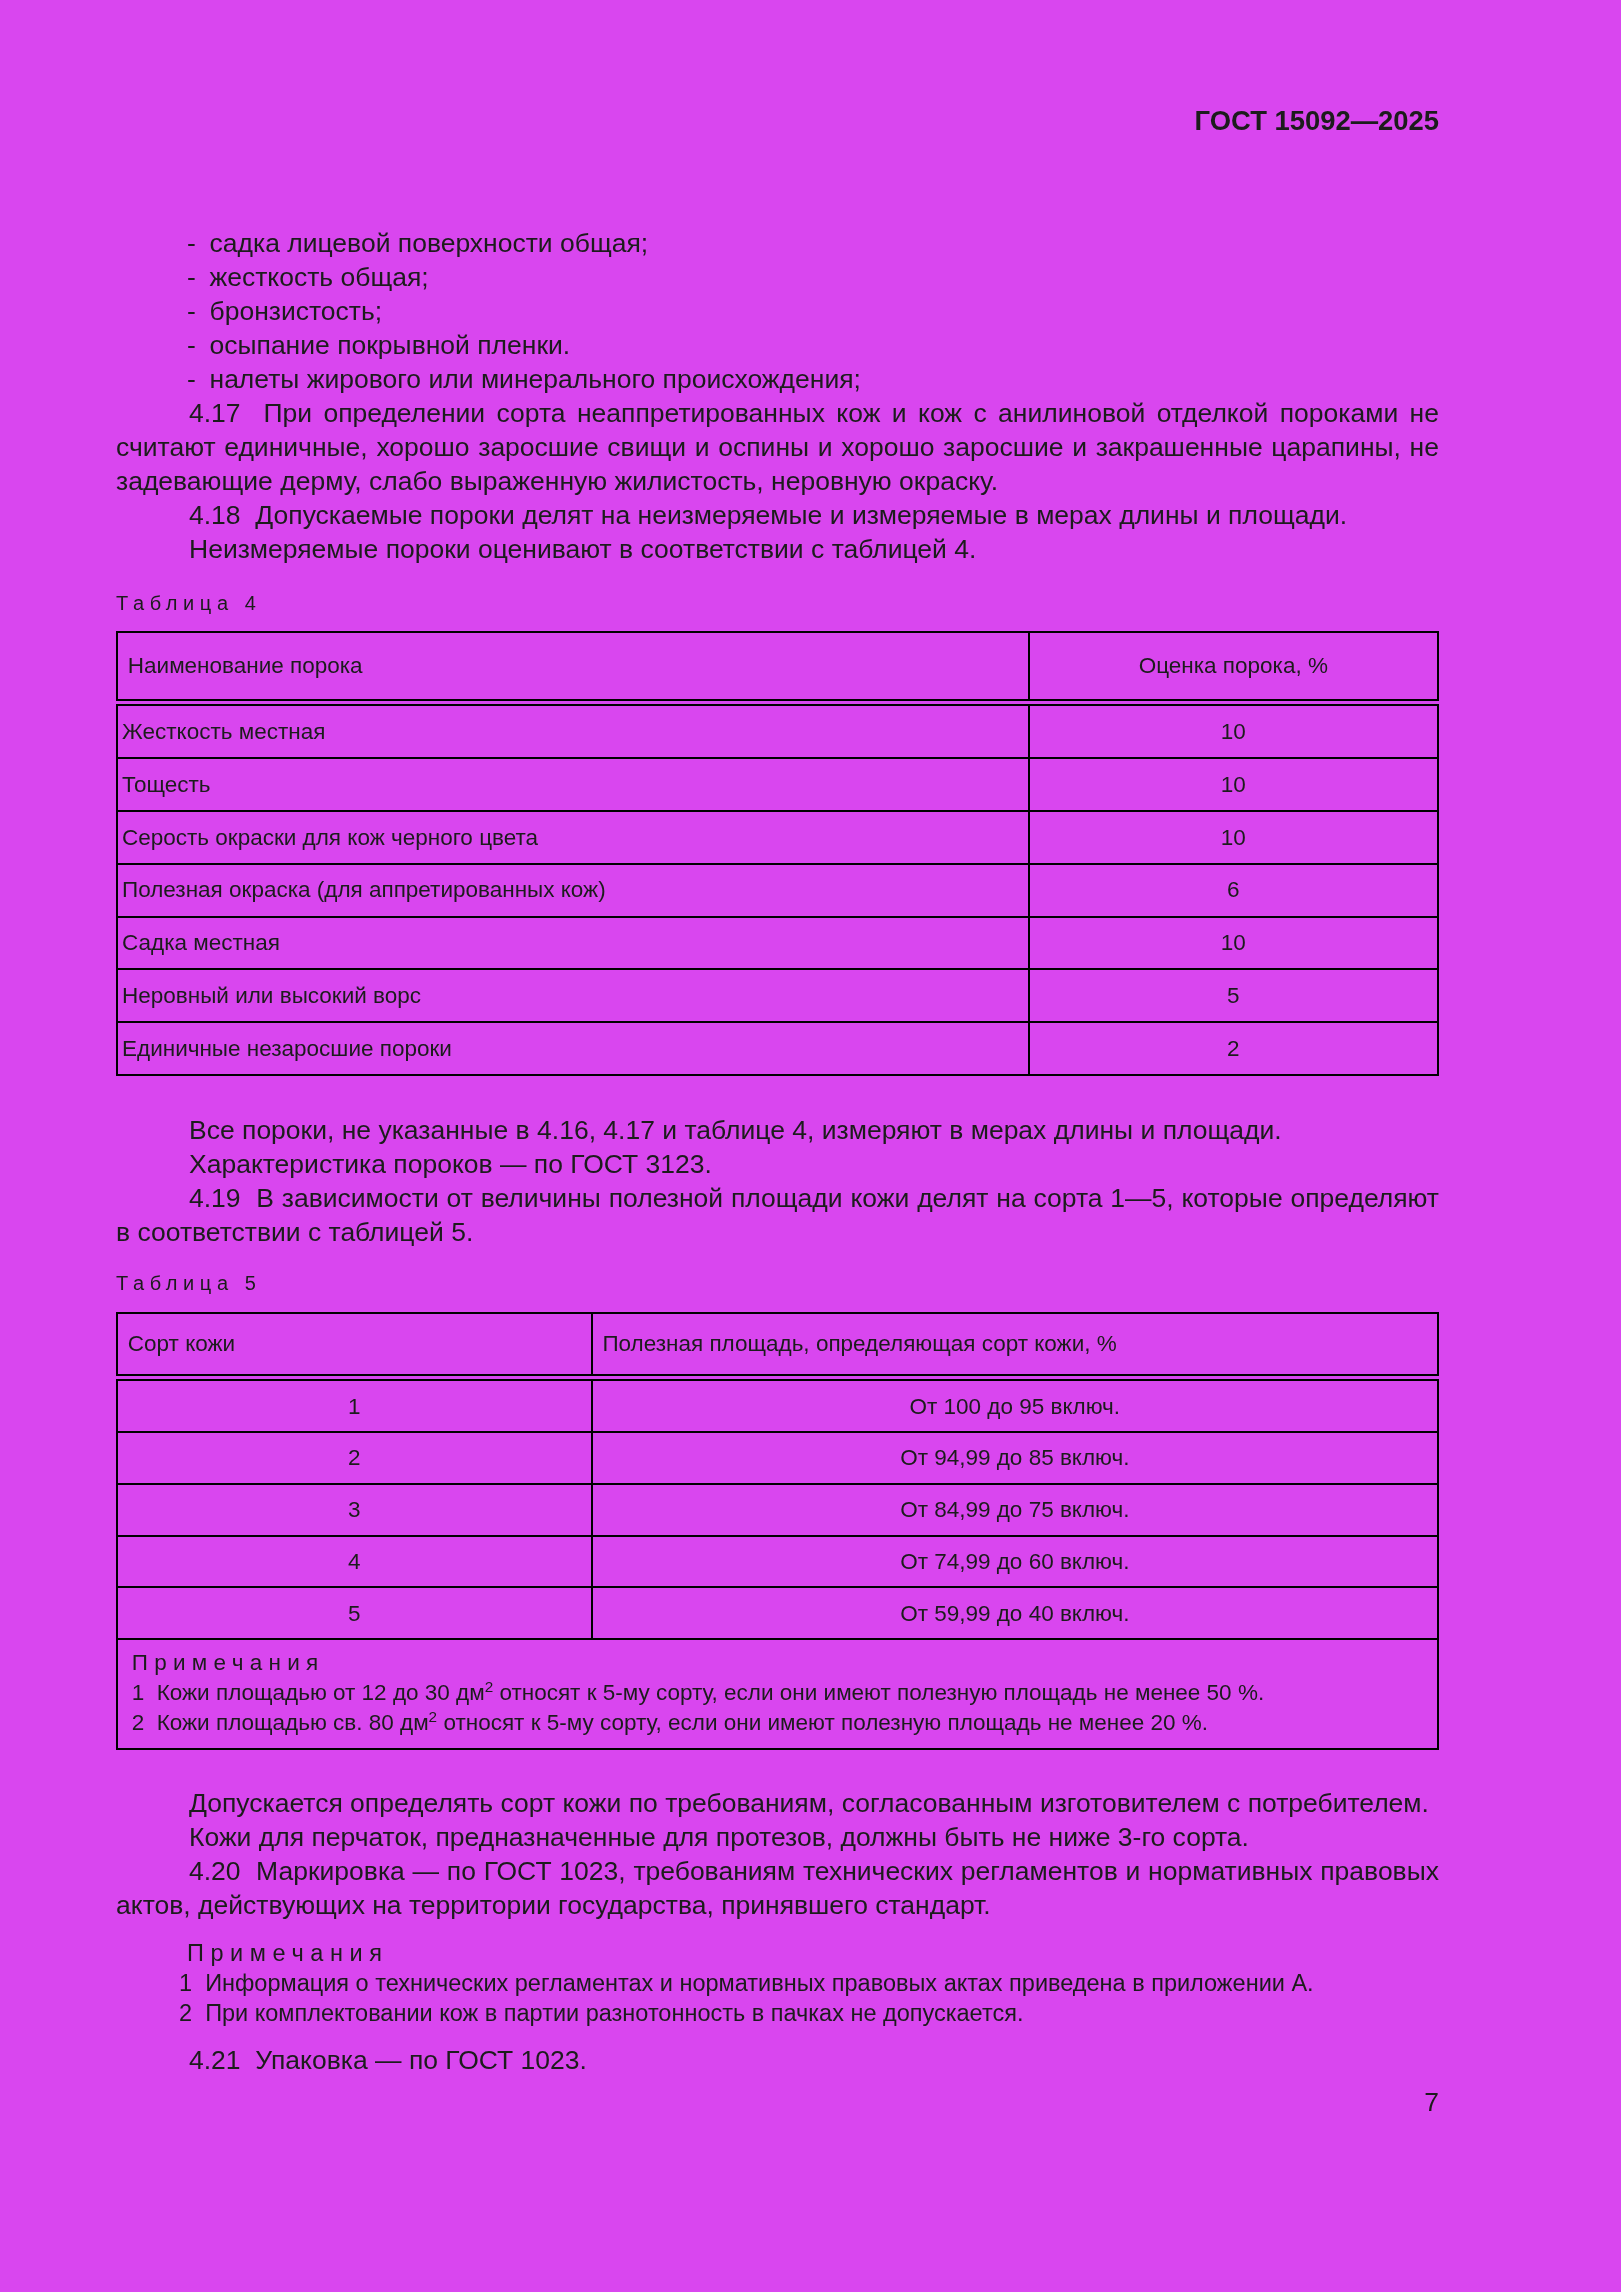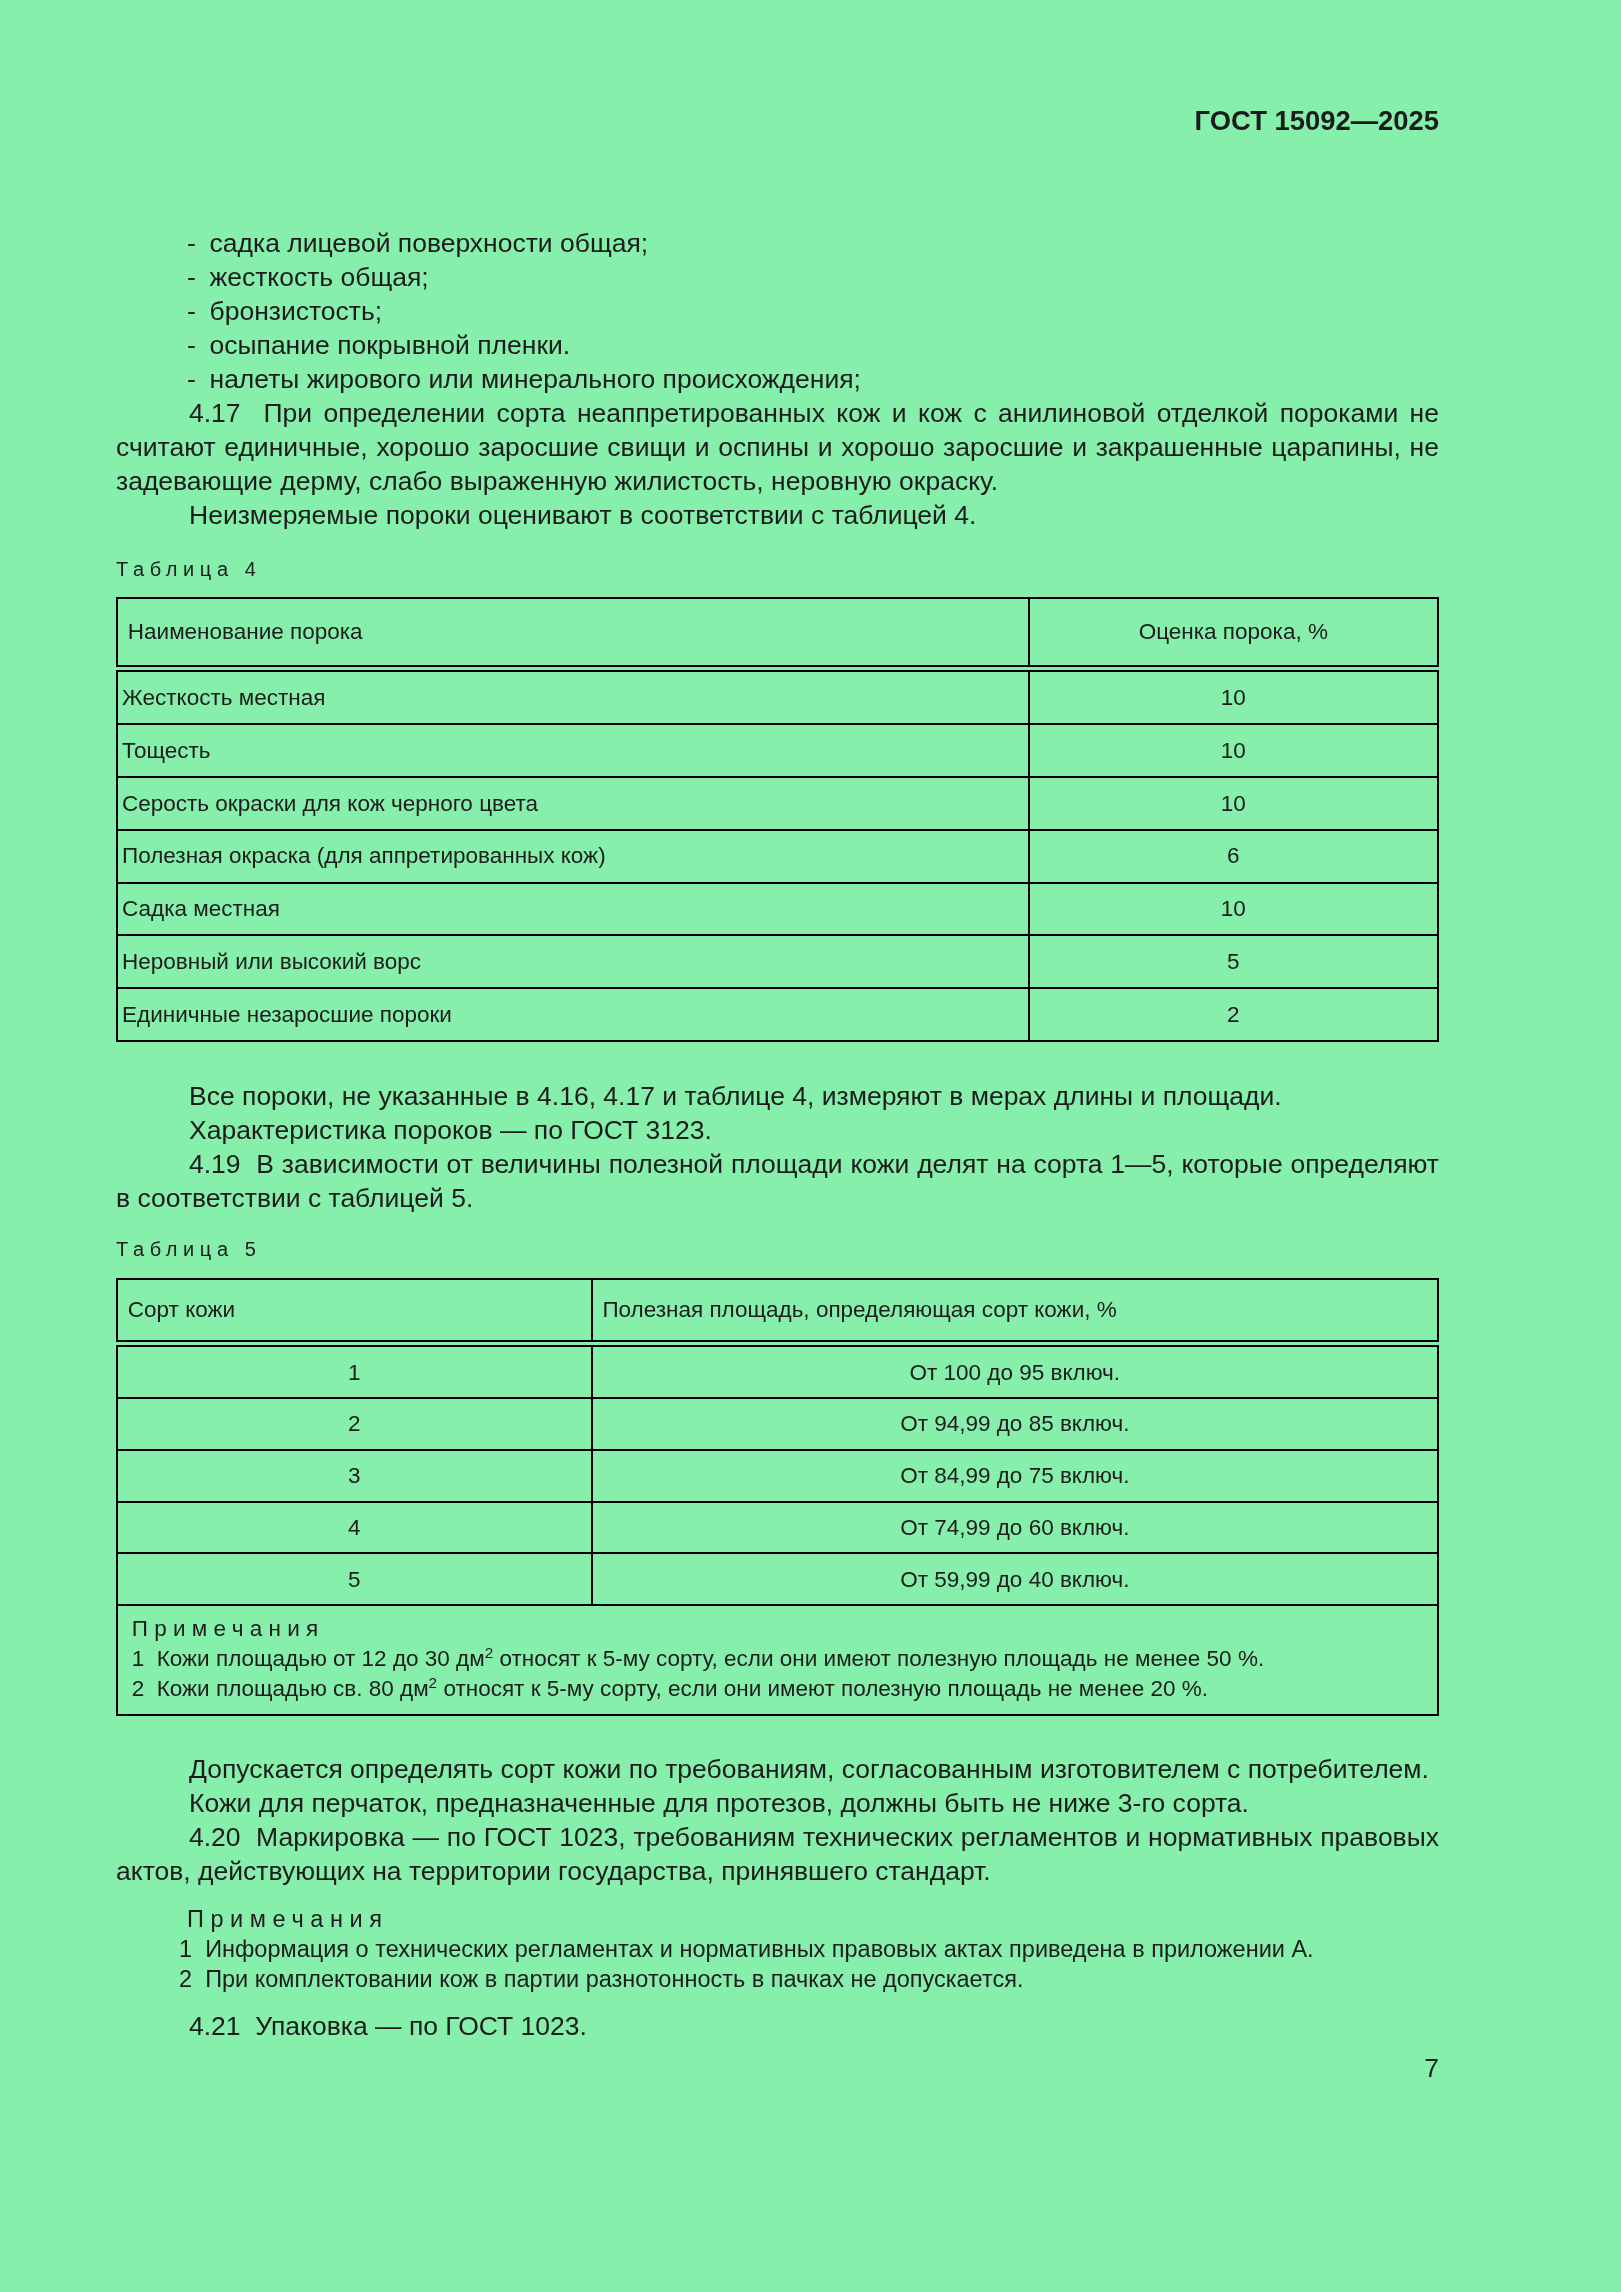--- a/index.html
+++ b/index.html
@@ -1,21 +1,21 @@
 <!DOCTYPE html>
 <html lang="ru"><head>
 <meta charset="utf-8">
 <style>
   html,body { margin:0; padding:0; background:#e8e8e8; }
   .page {
     position: relative;
     width: 1621px;
     height: 2293px;
     margin: 0 auto;
-    background: #86efac;
+    background: #d946ef;
     font-family: "Liberation Sans", "DejaVu Sans", sans-serif;
     font-size: 26.5px;
     line-height: 34px;
     color: #1c1c1c;
     overflow: hidden;
   }
   .content { margin-left: 116px; margin-right: 182px; }
 
   .doc-header {
     padding-top: 104px;
@@ -114,20 +114,21 @@
 
     <div class="bullet-list">
       <p class="bullet"><span class="marker">-</span><span>садка лицевой поверхности общая;</span></p>
       <p class="bullet"><span class="marker">-</span><span>жесткость общая;</span></p>
       <p class="bullet"><span class="marker">-</span><span>бронзистость;</span></p>
       <p class="bullet"><span class="marker">-</span><span>осыпание покрывной пленки.</span></p>
       <p class="bullet"><span class="marker">-</span><span>налеты жирового или минерального происхождения;</span></p>
     </div>
 
     <p class="para indent">4.17&nbsp; При определении сорта неаппретированных кож и кож с анилиновой отделкой пороками не считают единичные, хорошо заросшие свищи и оспины и хорошо заросшие и закрашенные царапины, не задевающие дерму, слабо выраженную жилистость, неровную окраску.</p>
+    <p class="para indent">4.18&nbsp; Допускаемые пороки делят на неизмеряемые и измеряемые в мерах длины и площади.</p>
     <p class="para indent">Неизмеряемые пороки оценивают в соответствии с таблицей 4.</p>
 
     <div class="tbl-caption cap4">Таблица 4</div>
 
     <table class="tbl t4">
       <thead>
         <tr>
           <th class="c1">Наименование порока</th>
           <th class="c2">Оценка порока, %</th>
         </tr>

